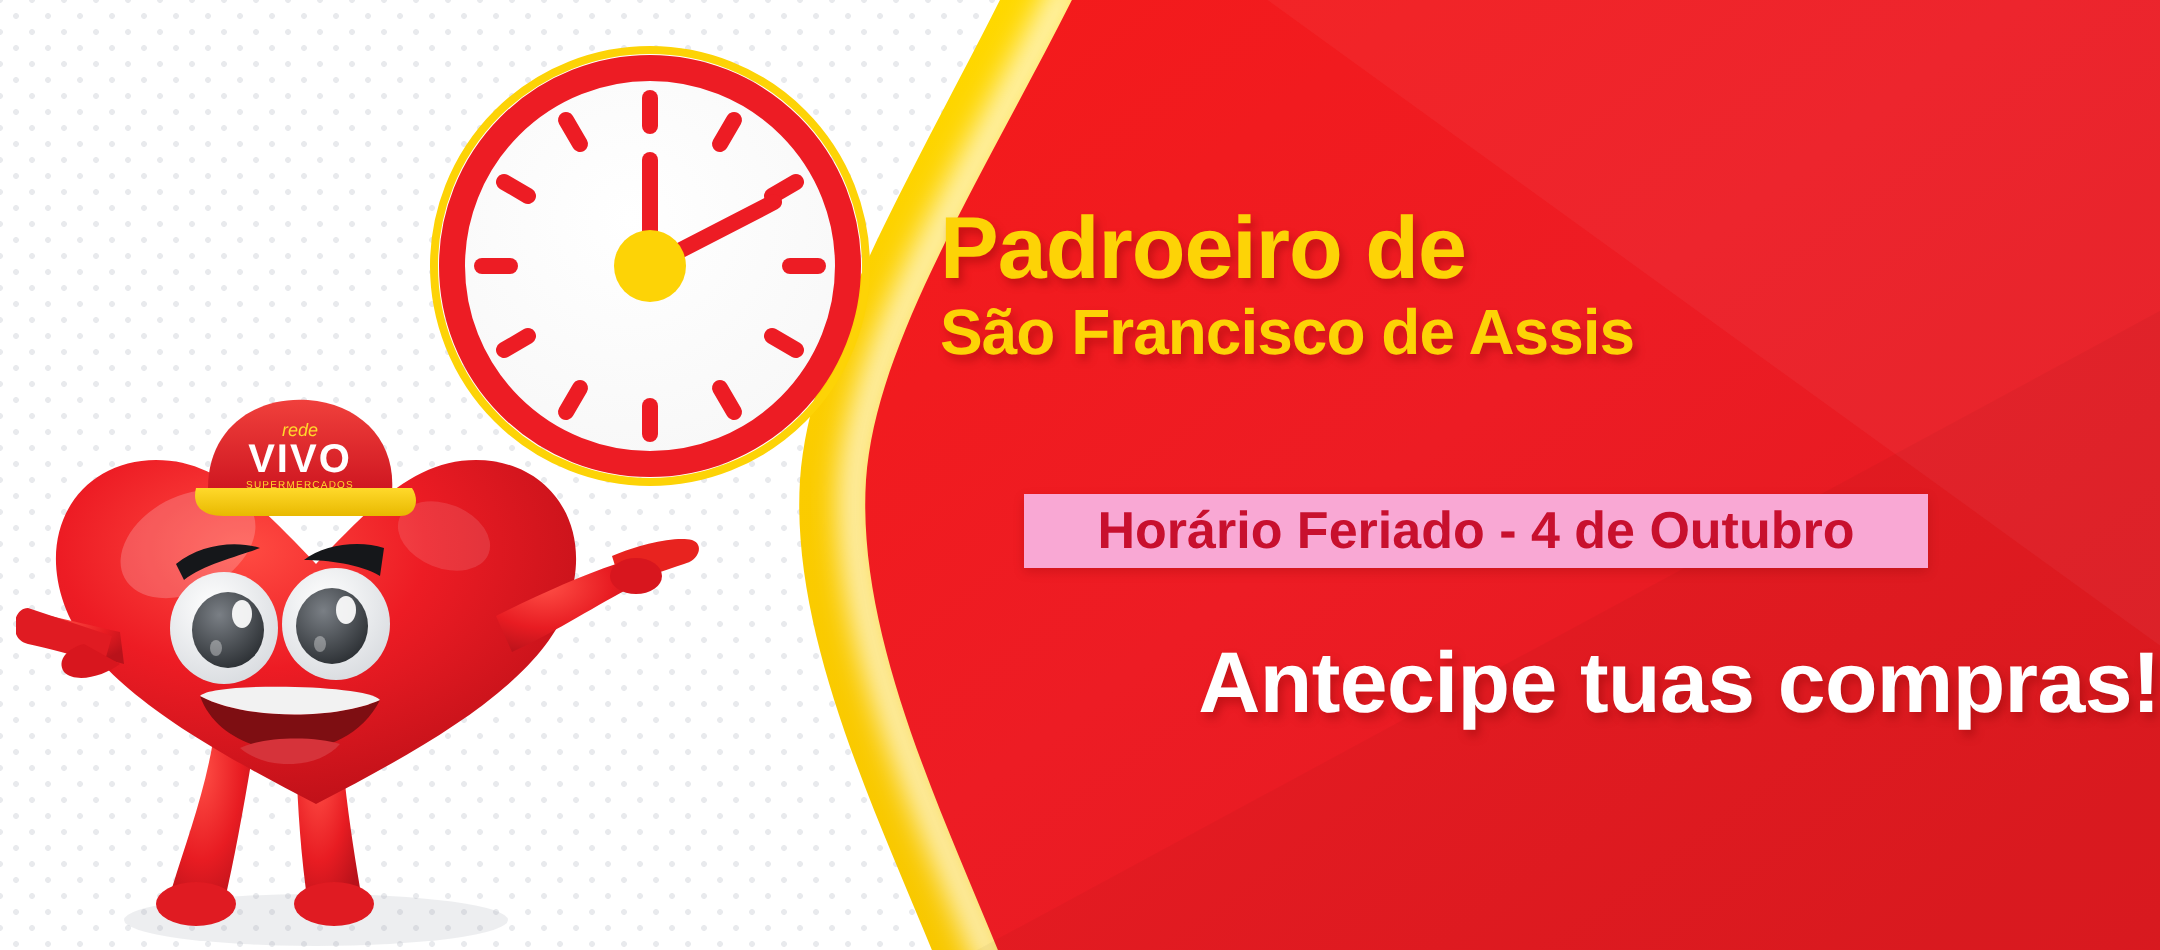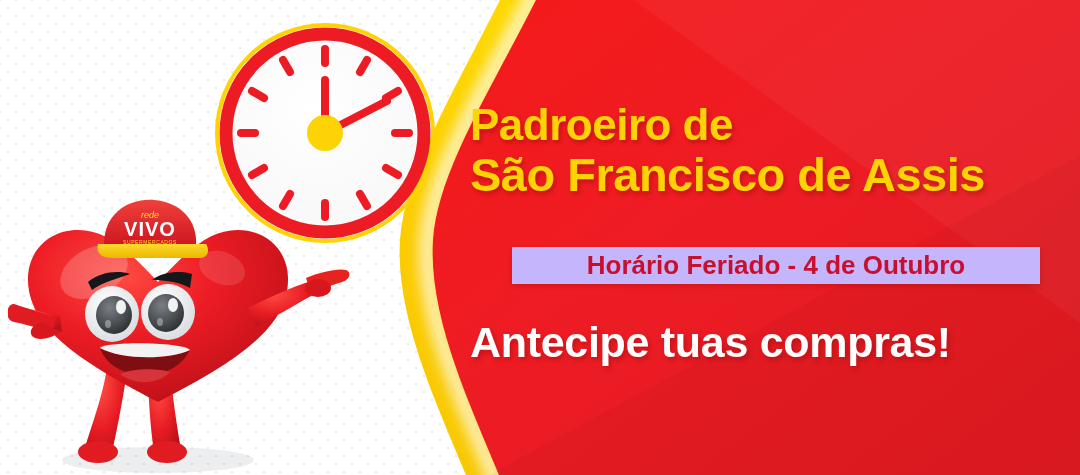--- a/index.html
+++ b/index.html
@@ -48,49 +48,49 @@
     text-align: left;
     color: #FDD306;
     font-size: 44px;
     font-weight: bold;
     line-height: 1.12;
     letter-spacing: -0.5px;
     text-shadow: 2px 3px 4px rgba(120,0,0,0.35);
     white-space: nowrap;
   }
   .headline-line-2 {
-    font-size: 47px;
+    font-size: 32px;
   }
 
   .date-badge {
     position: absolute;
     left: 512px;
     top: 247px;
-    width: 528px;
+    width: 452px;
     height: 37px;
-    background: #c4b5fd;
+    background: #f9a8d4;
     display: flex;
     align-items: center;
     justify-content: center;
     box-shadow: 0 2px 5px rgba(110,0,0,0.22);
   }
   .date-badge-text {
     color: #C8102E;
     font-size: 26px;
     font-weight: bold;
     letter-spacing: 0px;
     white-space: nowrap;
   }
 
   .cta {
     position: absolute;
     left: 470px;
     top: 318px;
     width: 610px;
-    text-align: left;
+    text-align: right;
     color: #ffffff;
     font-size: 43px;
     font-weight: bold;
     letter-spacing: -0.3px;
     text-shadow: 2px 3px 5px rgba(120,0,0,0.35);
     white-space: nowrap;
   }
 
   
   .clock {

